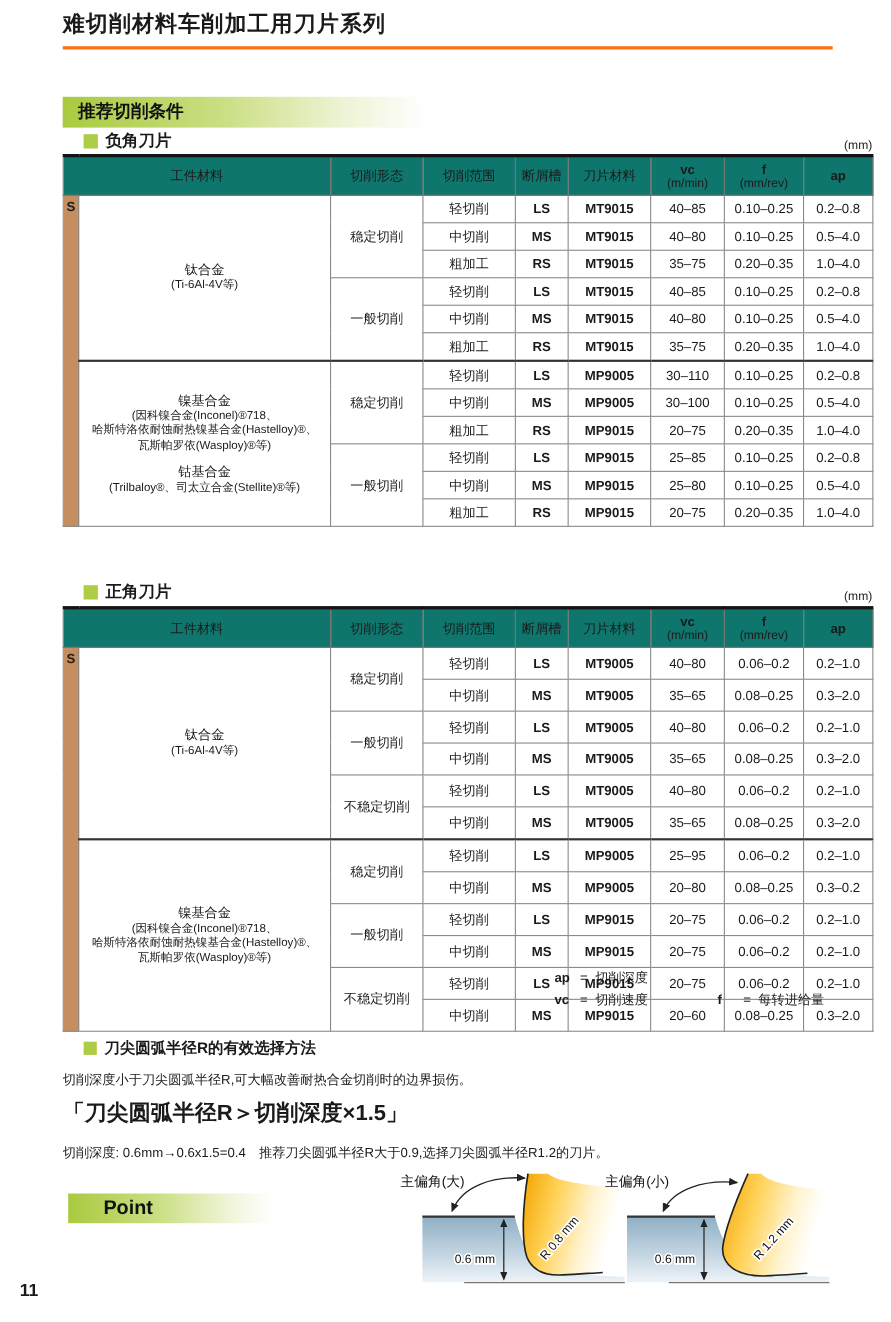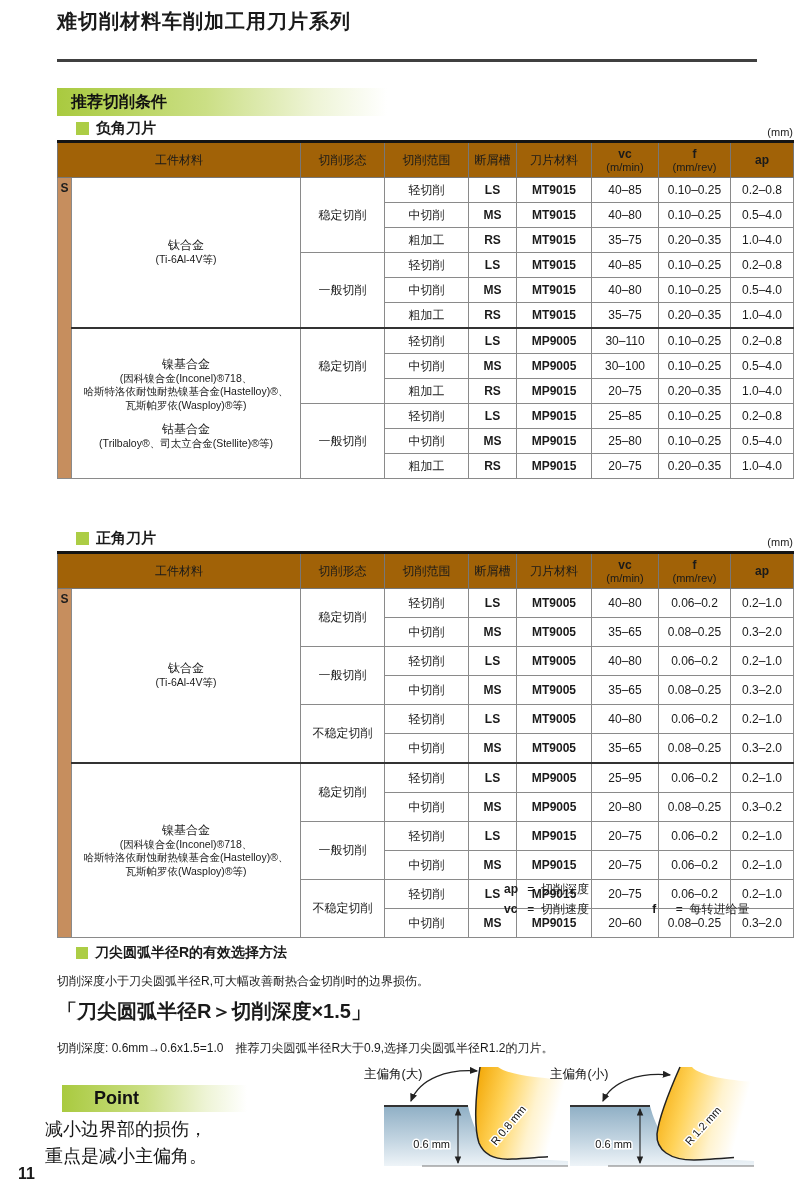--- a/index.html
+++ b/index.html
@@ -1,33 +1,33 @@
 <!DOCTYPE html>
 <html><head>
 <meta charset="utf-8">
 <style>
   html,body{margin:0;padding:0;background:#fff;}
   #page{position:relative;width:810px;height:1202px;background:#fff;overflow:hidden;
         font-family:"Liberation Sans","DejaVu Sans",sans-serif;color:#1a1a1a;}
   .abs{position:absolute;}
   
   .doc-title{left:57px;top:8px;width:700px;font-size:20px;font-weight:bold;letter-spacing:1px;
-             border-bottom:3px solid #404040;padding-bottom:24px;}
+             border-bottom:3px solid #f97316;padding-bottom:7px;}
   
   .grad-bar{background:linear-gradient(to right,#a9ca3f 0%,#cbdf85 45%,#eef4d6 78%,#ffffff 100%);
             font-weight:bold;color:#111;}
   .cond-header{left:57px;top:88px;width:330px;height:28px;line-height:28px;font-size:16px;padding-left:14px;box-sizing:border-box;}
   
   .sec-label{display:flex;align-items:center;font-size:15px;font-weight:bold;padding-left:19px;}
   .bullet{width:13px;height:13px;background:#accd45;margin-right:7px;flex:0 0 auto;}
   .mm{font-size:11px;color:#222;font-weight:normal;}
   
   .ctable{border-collapse:collapse;table-layout:fixed;width:736px;background:#fff;
           border:1.5px solid #333;border-top:3px solid #141414;font-size:12px;}
-  .ctable th{background:#a16207;border:1px solid #777;font-weight:normal;height:32px;padding:1px 2px;font-size:12px;}
+  .ctable th{background:#0f766e;border:1px solid #777;font-weight:normal;height:32px;padding:1px 2px;font-size:12px;}
   .ht.b{font-weight:bold;}
   .hsub{font-size:11px;font-weight:normal;text-align:center;}
   .ctable td{border:1px solid #8a8a8a;text-align:center;padding:0 2px;vertical-align:middle;}
   .neg td{height:24px;}
   .pos td{height:28px;}
   .gstart td{border-top:2px solid #333;}
   .scol{background:#c68e5e;vertical-align:top !important;font-weight:bold;color:#1d1d1d;padding-top:3px !important;}
   .mat{line-height:1.25;}
   .mname{font-size:12px;}
   .msub{font-size:10.5px;}
@@ -402,27 +402,23 @@
       <span><span class="sym">f</span> <span>=</span>&nbsp; <span>每转进给量</span></span>
     </div>
   </div>
 
   <div class="abs sec-label rad-title">
     <span class="bullet" style="width:12px;height:12px;"></span>
     <span>刀尖圆弧半径R的有效选择方法</span>
   </div>
   <div class="abs rad-p1">切削深度小于刀尖圆弧半径R,可大幅改善耐热合金切削时的边界损伤。</div>
   <div class="abs rad-formula">「刀尖圆弧半径R＞切削深度×1.5」</div>
-  <div class="abs rad-p2">切削深度: 0.6mm→0.6x1.5=1.0　推荐刀尖圆弧半径R大于0.9,选择刀尖圆弧半径R1.2的刀片。</div>
+  <div class="abs rad-p2">切削深度: 0.6mm→0.6x1.5=0.4　推荐刀尖圆弧半径R大于0.9,选择刀尖圆弧半径R1.2的刀片。</div>
 
   <div class="abs grad-bar point-bar">Point</div>
-  <div class="abs point-text">
-    <div>减小边界部的损伤，</div>
-    <div>重点是减小主偏角。</div>
-  </div>
 
   <svg class="abs" style="left:362px;top:1066px;" width="210" height="114" viewBox="0 0 210 114">
     <defs>
       <linearGradient id="wp1" x1="0" y1="0" x2="0" y2="1">
         <stop offset="0" stop-color="#8fafc5"></stop>
           <stop offset="0.6" stop-color="#c6d7e3"></stop>
           <stop offset="1" stop-color="#eef4f8"></stop>
       </linearGradient>
       <linearGradient id="ins1" x1="0" y1="0" x2="1" y2="0.25">
         <stop offset="0" stop-color="#f2a400"></stop>

